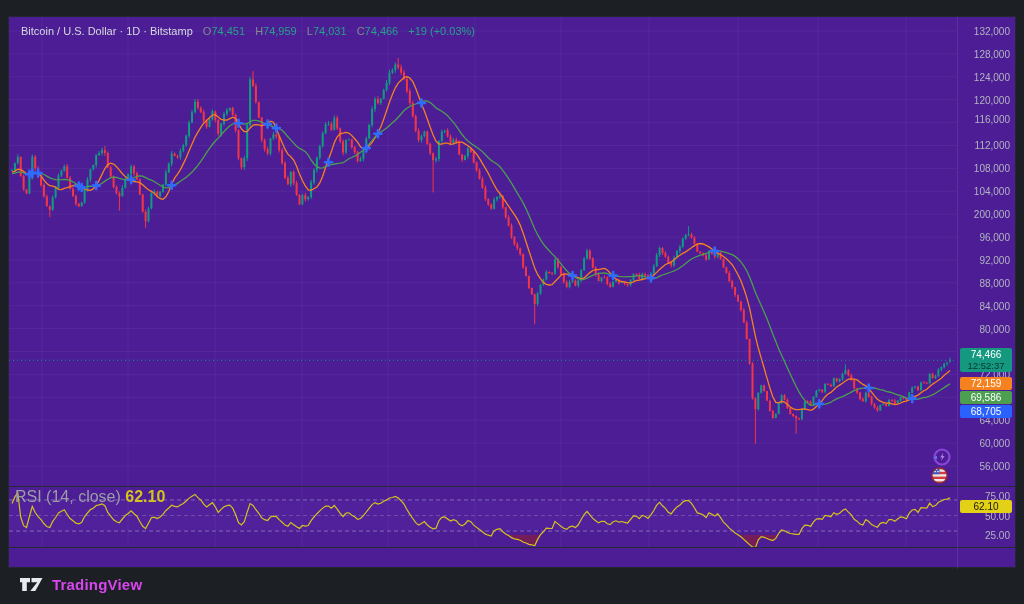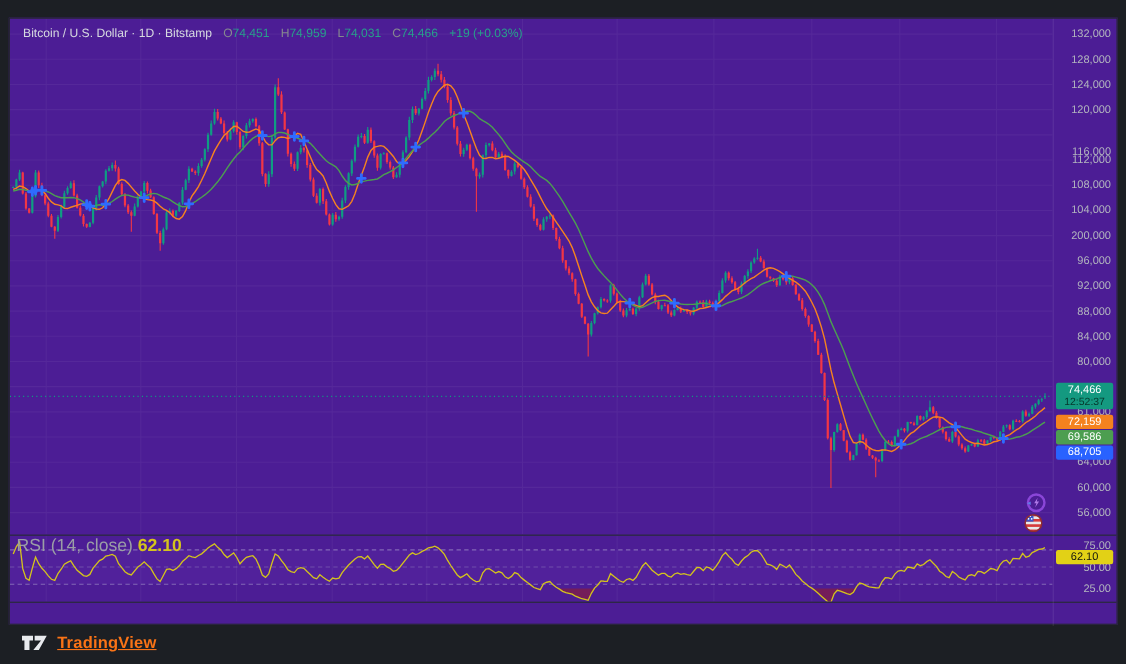--- a/index.html
+++ b/index.html
@@ -18,21 +18,21 @@
   .time-label.year{color:#e3e6ea;font-weight:700;}
   .price-tag{position:absolute;left:2px;width:52px;border-radius:2px;color:#fff;font-size:10px;
     text-align:center;line-height:13px;height:13px;}
   .price-tag .sub{display:block;font-size:9.5px;line-height:10px;color:rgba(0,25,18,.78);}
   #legend{position:absolute;left:12px;top:6px;line-height:16px;font-size:11px;color:#d6d9e0;}
   #legend .row2{margin-top:1px;}
   .dim{color:#86898f;}
   .sp{display:inline-block;width:7px;}
   #rsi-legend{position:absolute;left:6px;top:1px;font-size:16px;color:#9b9ea6;z-index:3;}
   #footer{position:absolute;left:20px;top:576px;display:flex;align-items:center;gap:8px;}
-  #footer .brand{font-size:15px;font-weight:700;color:#f97316;letter-spacing:.2px;text-decoration:underline;}
+  #footer .brand{font-size:15px;font-weight:700;color:#d946ef;letter-spacing:.2px;}
   .badge{position:absolute;z-index:4;}
   svg{display:block;}
 </style>
 </head>
 <body>
 
 <div id="stage">
 
   <div id="panel">
     <div id="main-pane" class="pane">
@@ -106,32 +106,32 @@
       </div>
     </div>
 
     <div class="sep" style="top:530px;"></div>
 
     <div id="price-axis">
         <div class="axis-label" style="top: 444px;">56,000</div>
         <div class="axis-label" style="top: 421.105px;">60,000</div>
         <div class="axis-label" style="top: 398.211px;">64,000</div>
         <div class="axis-label" style="top: 375.316px;">68,000</div>
-        <div class="axis-label" style="top: 352.421px;">61,000</div>
+        <div class="axis-label" style="top: 352.421px;">72,000</div>
         <div class="axis-label" style="top: 329.526px;">76,000</div>
         <div class="axis-label" style="top: 306.632px;">80,000</div>
         <div class="axis-label" style="top: 283.737px;">84,000</div>
         <div class="axis-label" style="top: 260.842px;">88,000</div>
         <div class="axis-label" style="top: 237.947px;">92,000</div>
         <div class="axis-label" style="top: 215.053px;">96,000</div>
         <div class="axis-label" style="top: 192.158px;">200,000</div>
         <div class="axis-label" style="top: 169.263px;">104,000</div>
         <div class="axis-label" style="top: 146.368px;">108,000</div>
         <div class="axis-label" style="top: 123.474px;">112,000</div>
-        <div class="axis-label" style="top: 116px;">116,000</div>
+        <div class="axis-label" style="top: 97px;">116,000</div>
         <div class="axis-label" style="top: 77.6842px;">120,000</div>
         <div class="axis-label" style="top: 54.7895px;">124,000</div>
         <div class="axis-label" style="top: 31.8947px;">128,000</div>
         <div class="axis-label" style="top: 9px;">132,000</div>
         <div class="axis-label" style="top: 474px;">75.00</div>
         <div class="axis-label" style="top: 493.5px;">50.00</div>
         <div class="axis-label" style="top: 513px;">25.00</div>
         <div class="price-tag" style="top: 331.306px; height: 24px; background: rgb(20, 153, 128);">74,466<span class="sub">12:52:37</span></div>
         <div class="price-tag" style="top: 360.306px; height: 13px; background: rgb(245, 130, 31);">72,159</div>
         <div class="price-tag" style="top: 374.306px; height: 13px; background: rgb(76, 158, 80);">69,586</div>

